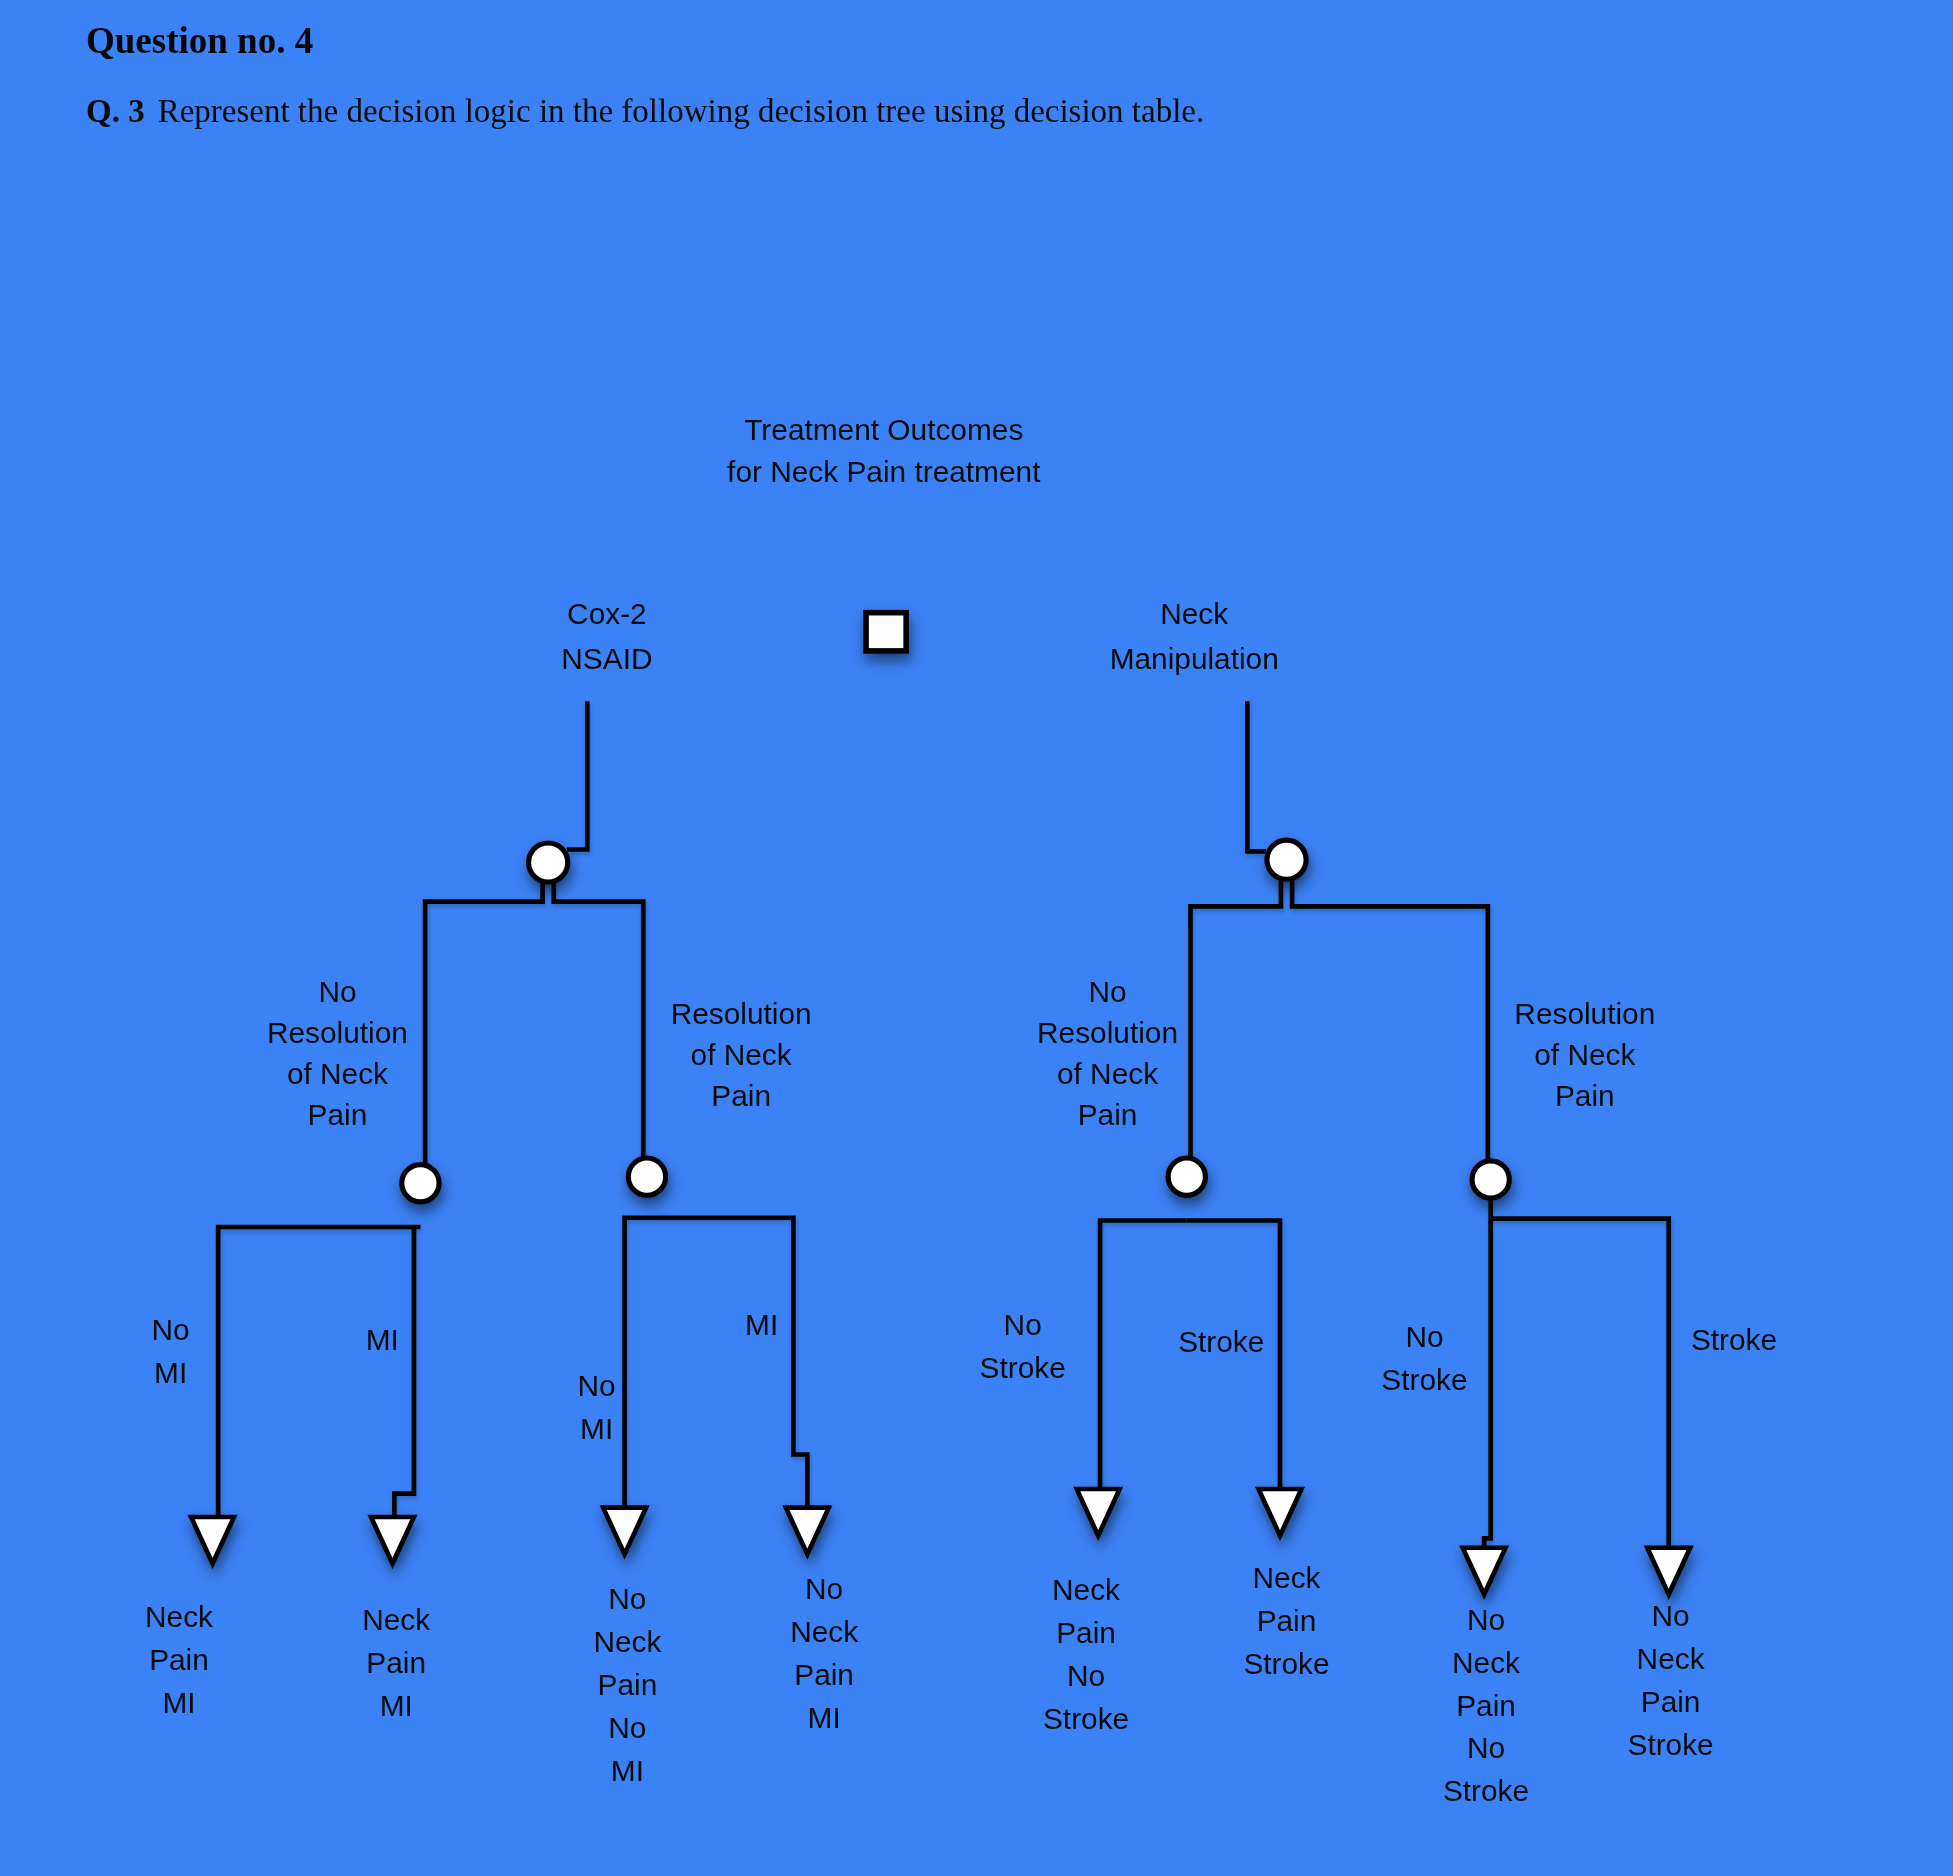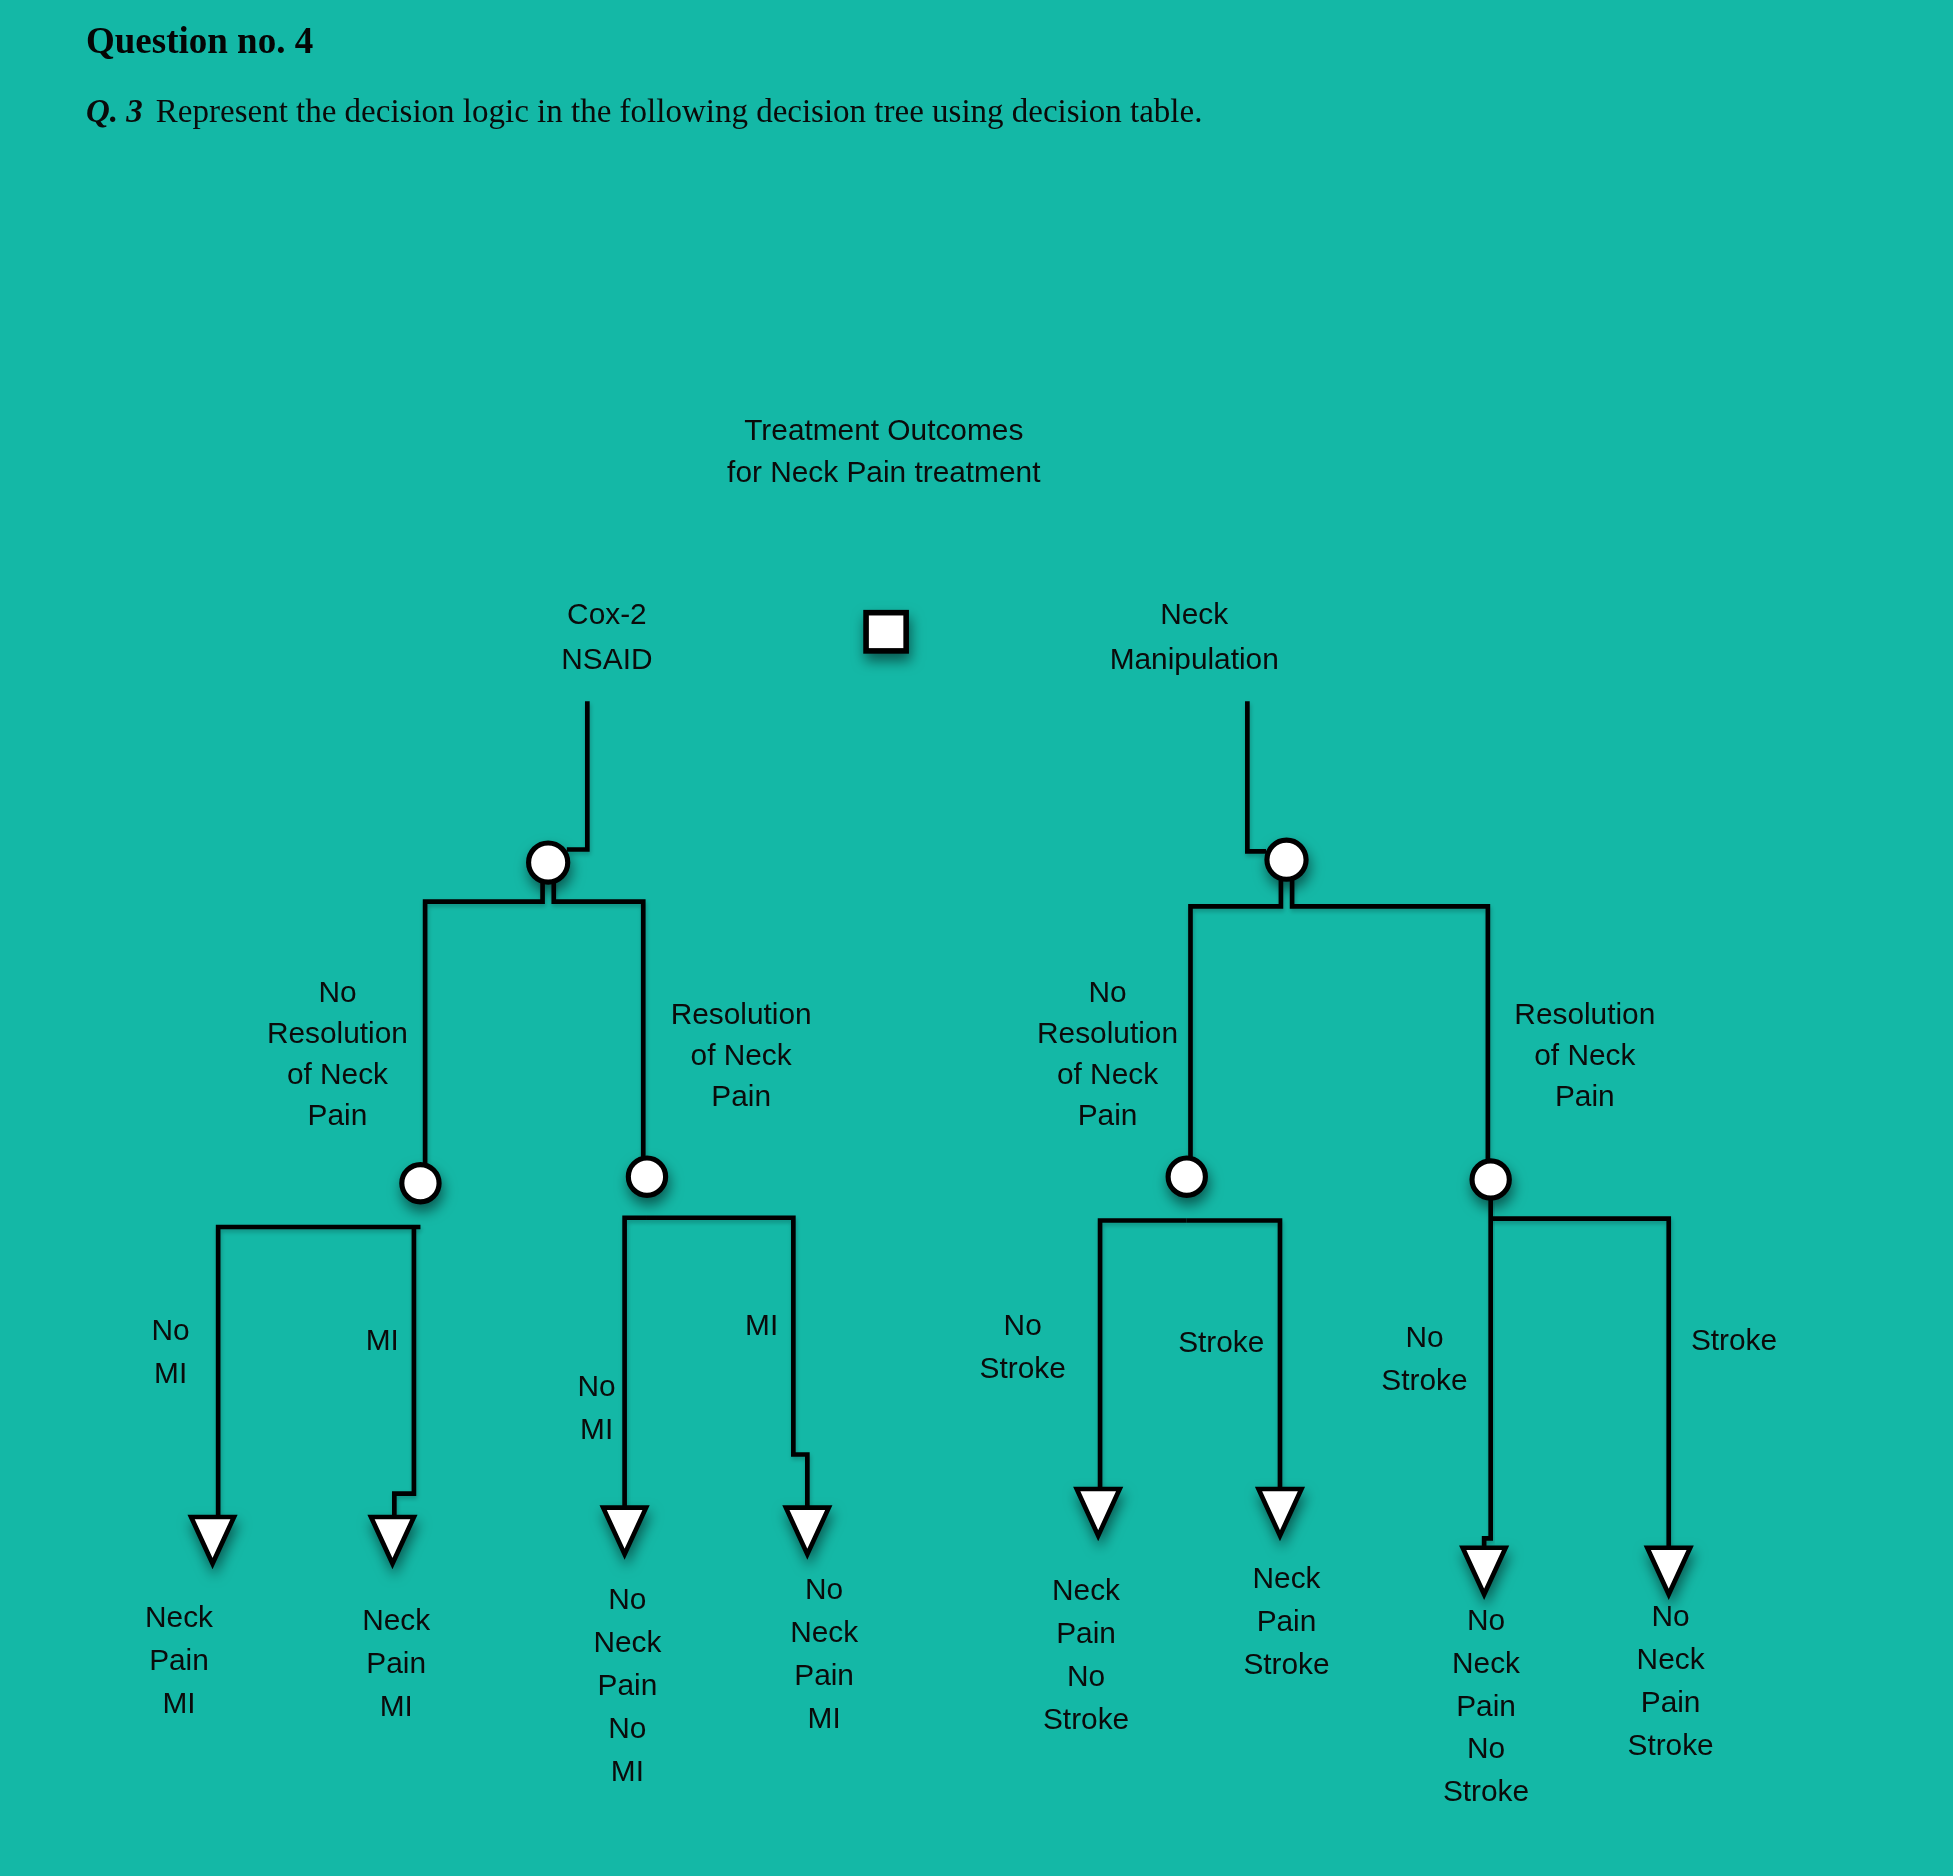--- a/index.html
+++ b/index.html
@@ -4,21 +4,21 @@
 <style>
   html, body {
     margin: 0;
     padding: 0;
     background: #ffffff;
   }
   #stage {
     position: relative;
     width: 1954px;
     height: 1877px;
-    background: #14b8a6;
+    background: #3b82f6;
     overflow: hidden;
     font-family: "Liberation Serif", serif;
     color: #000;
   }
   .doc-title {
     position: absolute;
     left: 86px;
     top: 18.6px;
     font-family: "Liberation Serif", serif;
     font-size: 37px;
@@ -32,21 +32,20 @@
     top: 93px;
     font-family: "Liberation Serif", serif;
     font-size: 33px;
     font-weight: 400;
     color: #0a0a0a;
     white-space: nowrap;
   }
   .doc-question .q-prefix {
     font-weight: 700;
     margin-right: 13px;
-    font-style: italic;
   }
   svg#tree {
     position: absolute;
     left: 0;
     top: 0;
     width: 1954px;
     height: 1877px;
   }
   svg#tree text {
     font-family: "Liberation Sans", sans-serif;

